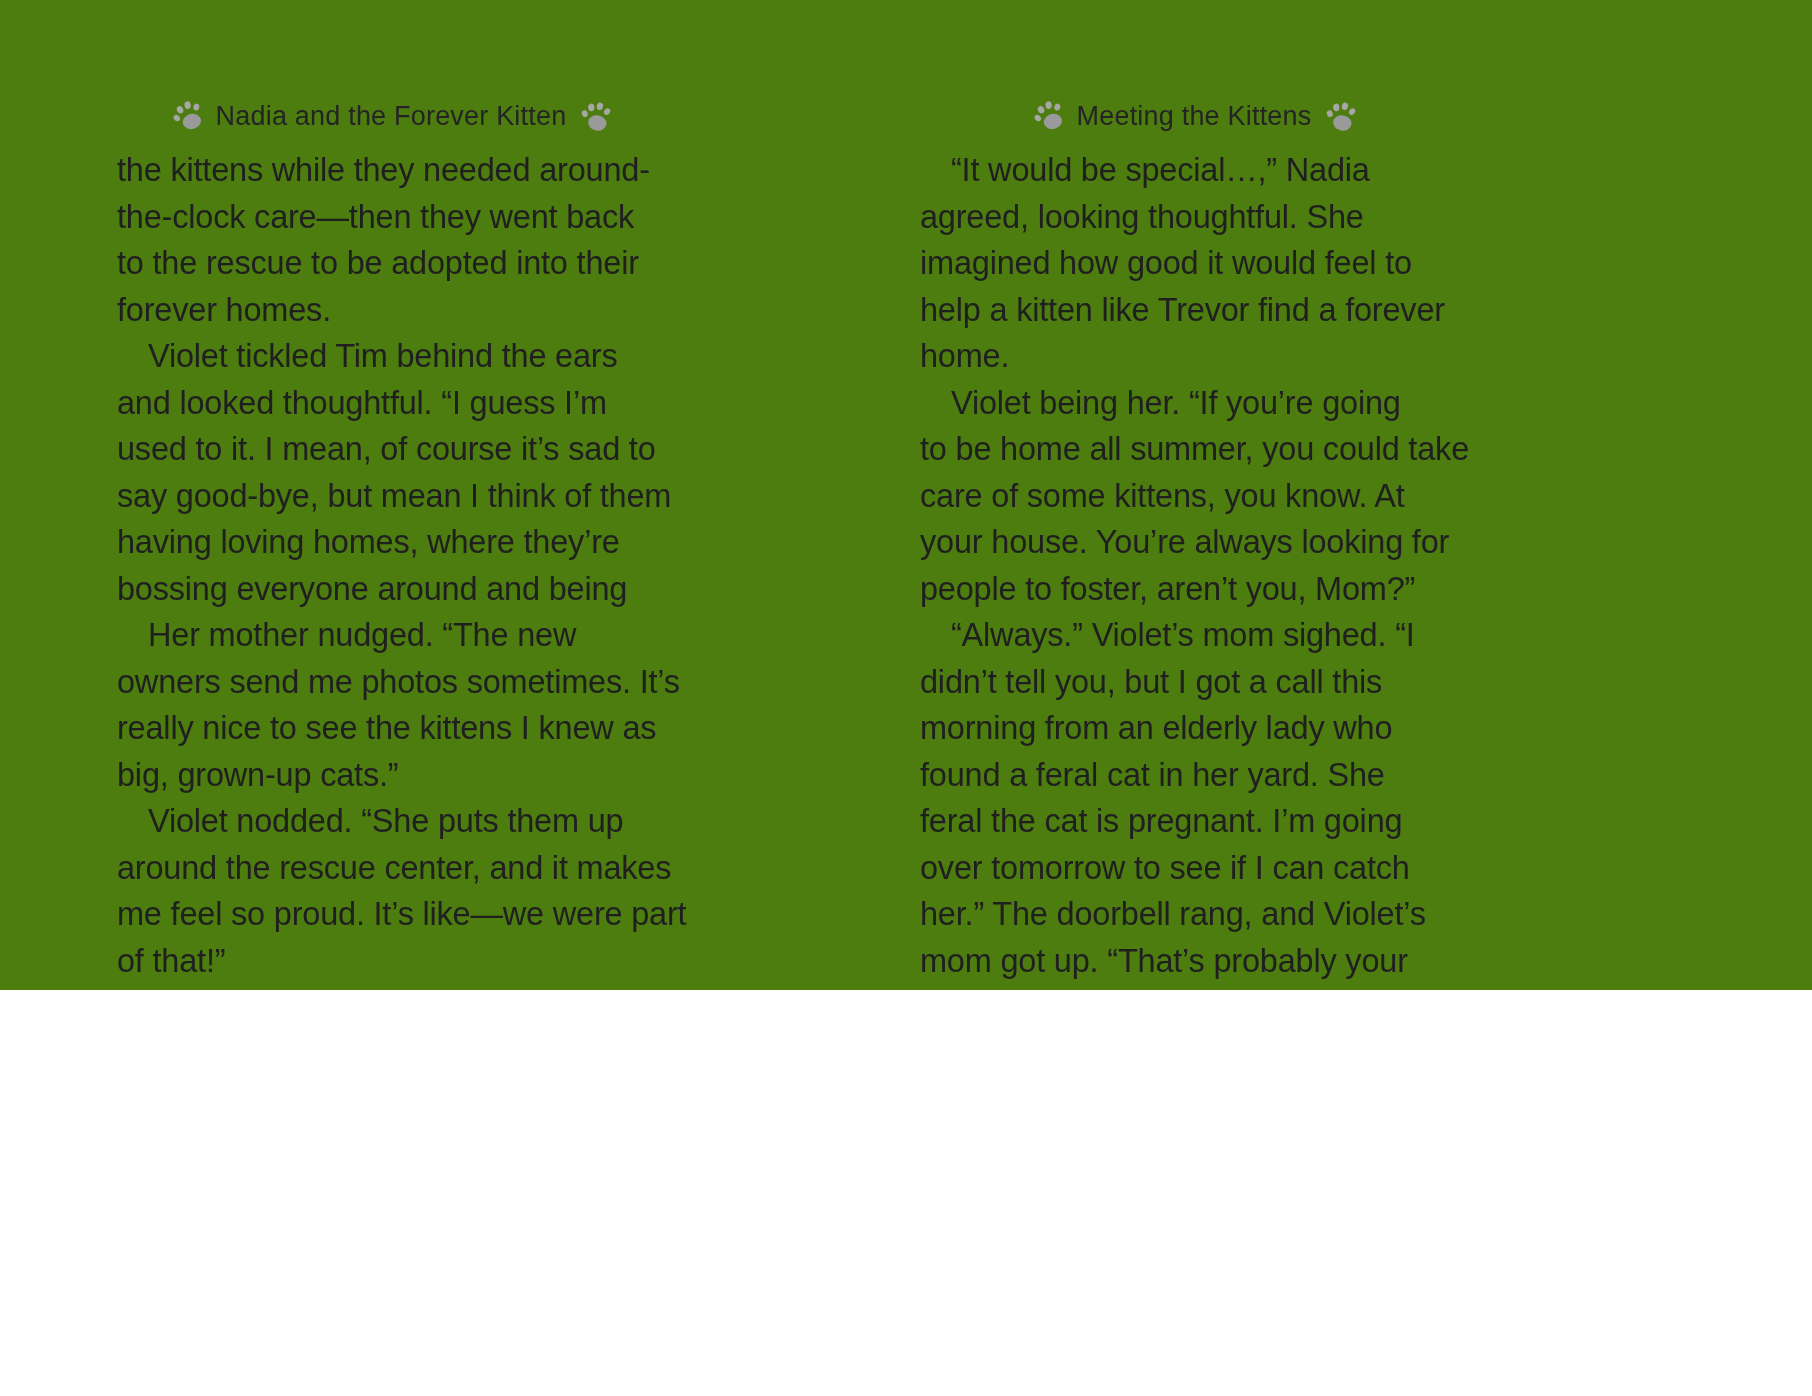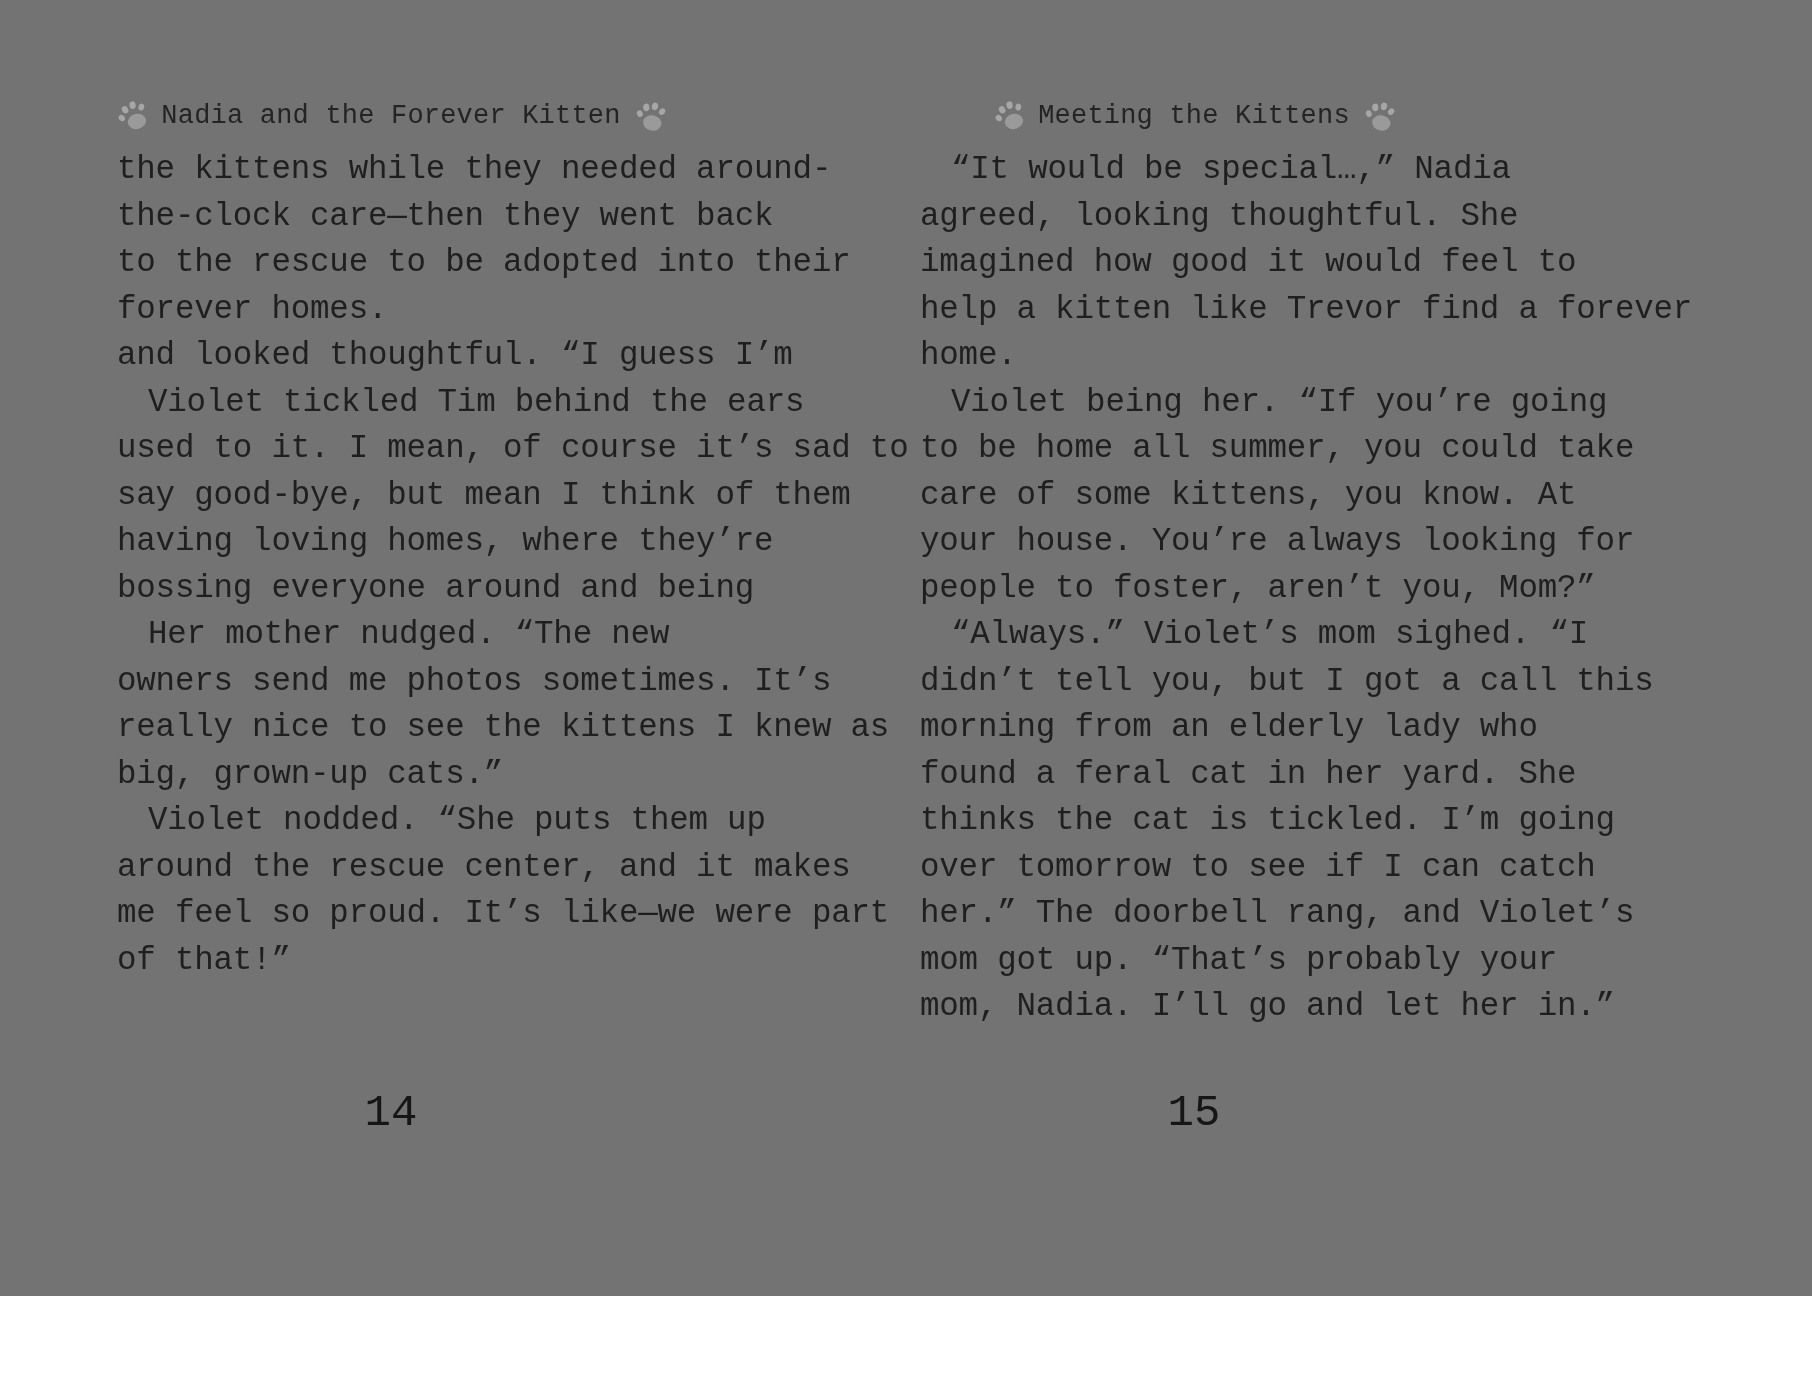--- a/index.html
+++ b/index.html
@@ -1,22 +1,22 @@
 <!DOCTYPE html>
 <html><head>
 <meta charset="utf-8">
 <style>
   html, body { margin: 0; padding: 0; background: #ffffff; }
   #canvas {
     position: relative;
     width: 1812px;
-    height: 1296px;
-    background: #737373;
+    height: 990px;
+    background: #4d7c0f;
     overflow: hidden;
-    font-family: Liberation Mono, monospace;
+    font-family: Liberation Sans, sans-serif;
     color: #1f1f1f;
   }
   .page {
     position: absolute;
     top: 0;
     width: 548px;
     height: 1396px;
   }
   .page-left  { left: 117px; }
   .page-right { left: 920px; }
@@ -95,22 +95,22 @@
       <span class="header-title">Nadia and the Forever Kitten</span>
       <svg class="paw paw-right" viewBox="0 0 32 30">
           <use href="#paw-shape"></use>
         </svg>
     </div>
     <div class="page-body">
         <div class="line">the kittens while they needed around-</div>
         <div class="line">the-clock care—then they went back</div>
         <div class="line">to the rescue to be adopted into their</div>
         <div class="line">forever homes.</div>
+        <div class="line indent">Violet tickled Tim behind the ears</div>
         <div class="line">and looked thoughtful. “I guess I’m</div>
-        <div class="line indent">Violet tickled Tim behind the ears</div>
         <div class="line">used to it. I mean, of course it’s sad to</div>
         <div class="line">say good-bye, but mean I think of them</div>
         <div class="line">having loving homes, where they’re</div>
         <div class="line">bossing everyone around and being</div>
         <div class="line indent">Her mother nudged. “The new</div>
         <div class="line">owners send me photos sometimes. It’s</div>
         <div class="line">really nice to see the kittens I knew as</div>
         <div class="line">big, grown-up cats.”</div>
         <div class="line indent">Violet nodded. “She puts them up</div>
         <div class="line">around the rescue center, and it makes</div>
@@ -138,21 +138,21 @@
         <div class="line">home.</div>
         <div class="line indent">Violet being her. “If you’re going</div>
         <div class="line">to be home all summer, you could take</div>
         <div class="line">care of some kittens, you know. At</div>
         <div class="line">your house. You’re always looking for</div>
         <div class="line">people to foster, aren’t you, Mom?”</div>
         <div class="line indent">“Always.” Violet’s mom sighed. “I</div>
         <div class="line">didn’t tell you, but I got a call this</div>
         <div class="line">morning from an elderly lady who</div>
         <div class="line">found a feral cat in her yard. She</div>
-        <div class="line">thinks the cat is tickled. I’m going</div>
+        <div class="line">feral the cat is pregnant. I’m going</div>
         <div class="line">over tomorrow to see if I can catch</div>
         <div class="line">her.” The doorbell rang, and Violet’s</div>
         <div class="line">mom got up. “That’s probably your</div>
         <div class="line">mom, Nadia. I’ll go and let her in.”</div>
       </div>
     <div class="page-number">15</div>
   </div>
 
 </div>
 

